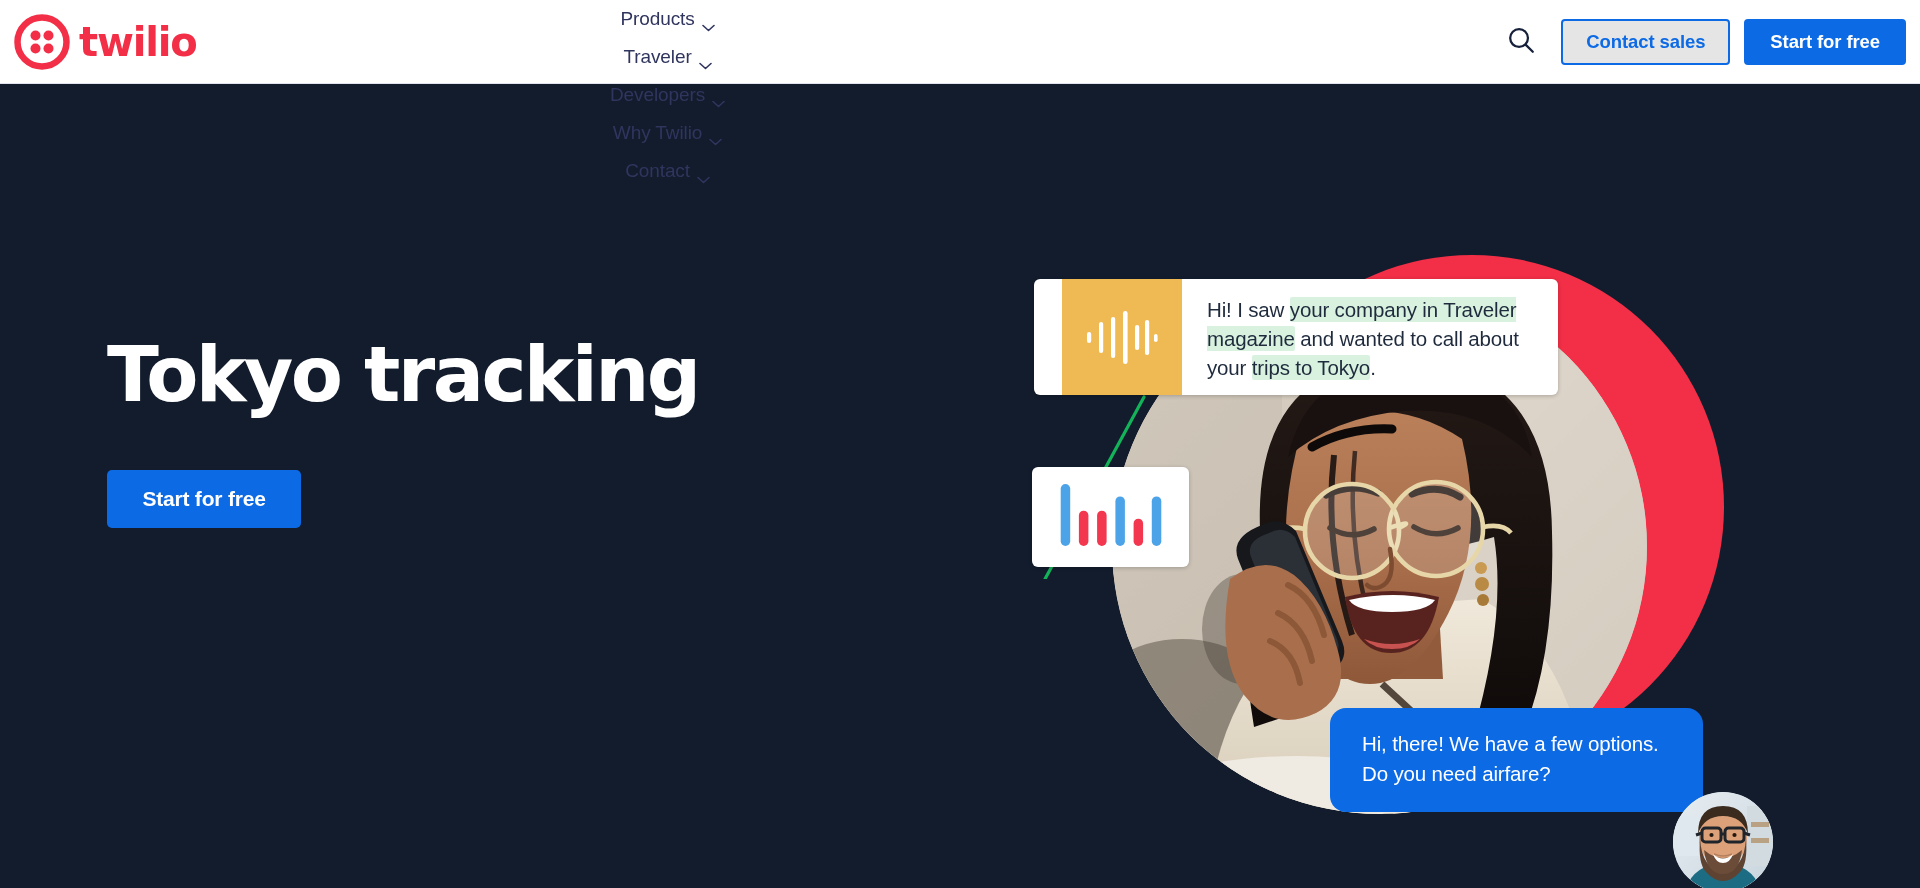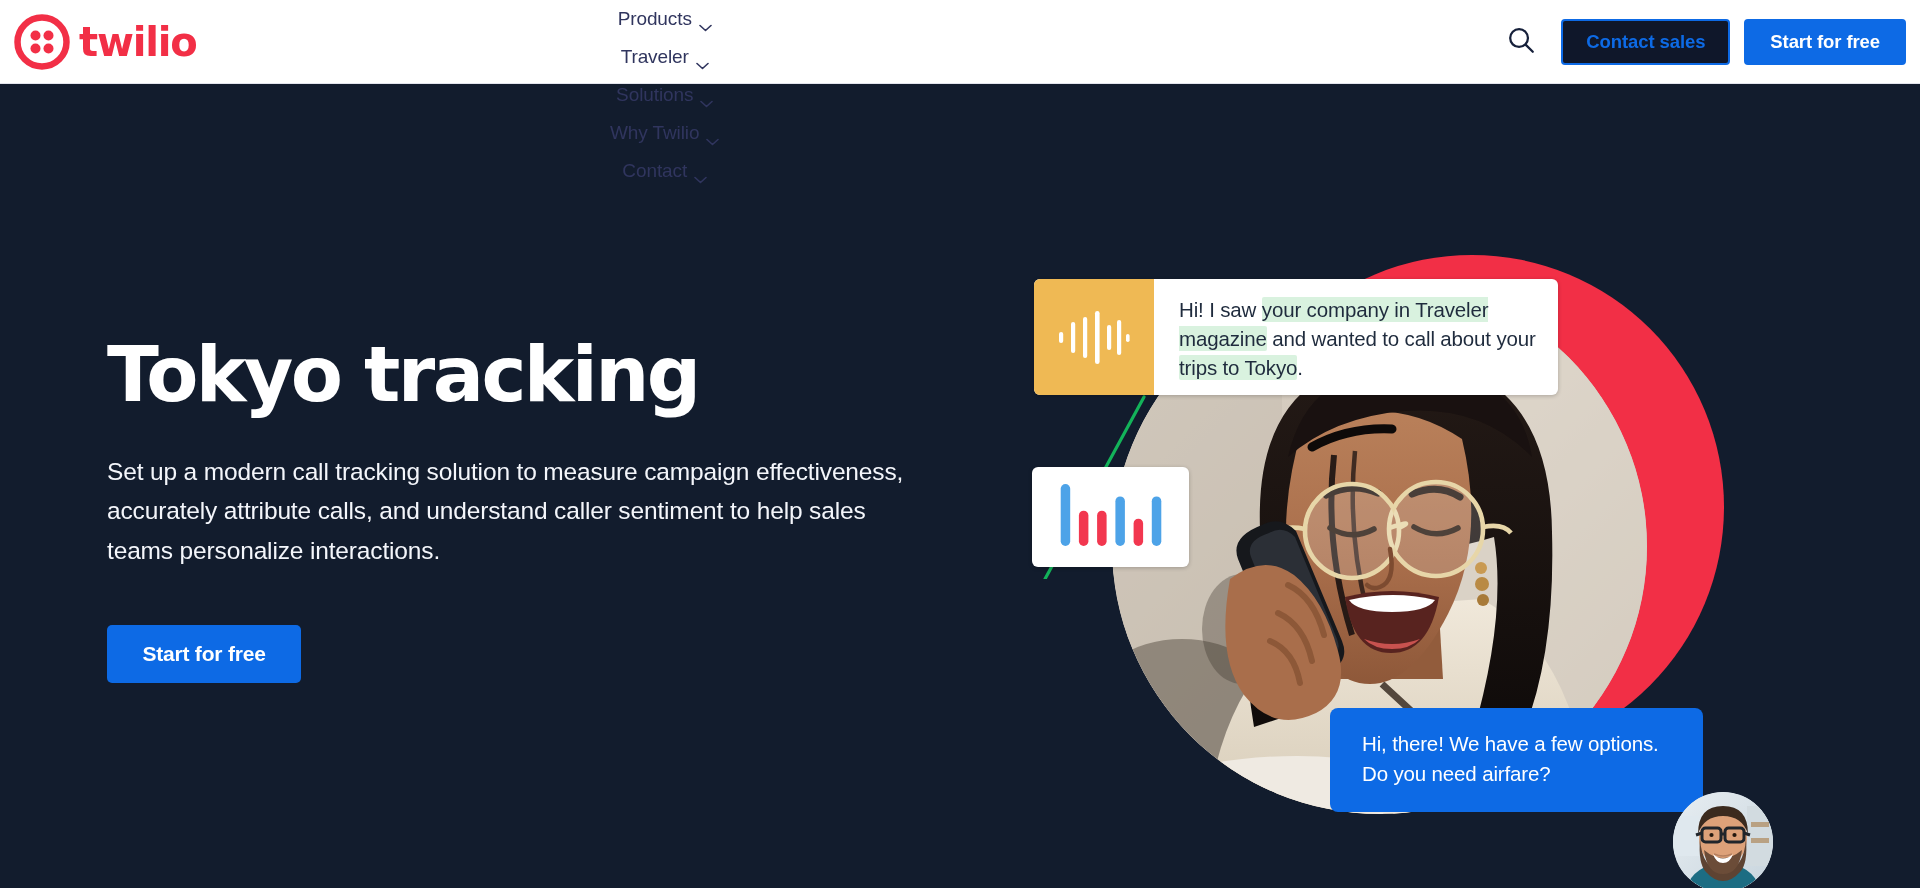--- a/index.html
+++ b/index.html
@@ -92,21 +92,21 @@
     align-items: center;
     justify-content: center;
     white-space: nowrap;
     letter-spacing: -0.1px;
   }
   .btn-outline {
     height: 46px;
     padding: 13px 23px;
     border: 2px solid #0D6AE5;
     color: #0D6AE5;
-    background: #0f172a;
+    background: #e5e5e5;
     margin-right: 14px;
   }
   .btn-solid {
     height: 46px;
     padding: 0 24px;
     background: #0D6AE5;
     color: #fff;
     border: 2px solid #0D6AE5;
   }
 
@@ -190,20 +190,21 @@
   .transcript {
     position: absolute;
     left: 1034px; top: 195px;
     width: 524px;
     height: 116px;
     background: #ffffff;
     border-radius: 6px;
     display: flex;
     overflow: hidden;
     box-shadow: 0 1px 4px rgba(0,0,0,.22);
+    padding-left: 28px;
   }
   .wave-panel {
     width: 120px;
     flex: 0 0 120px;
     background: #EFB954;
     display: flex;
     align-items: center;
     justify-content: center;
   }
   .transcript-text {
@@ -230,21 +231,21 @@
     box-shadow: 0 1px 4px rgba(0,0,0,.22);
   }
 
   
   .chat-bubble {
     position: absolute;
     left: 1330px; top: 624px;
     width: 373px;
     padding: 21px 28px 24px 32px;
     background: #0D6AE5;
-    border-radius: 8px;
+    border-radius: 16px;
     color: #ffffff;
     font-size: 20.5px;
     line-height: 1.45;
     letter-spacing: -0.15px;
   }
 
   .avatar {
     position: absolute;
     left: 1673px; top: 708px;
     width: 100px; height: 100px;
@@ -283,21 +284,21 @@
     </div>
     <div class="nav-item">
       <span>Traveler</span>
       <span class="chev">
         <svg viewBox="0 0 13 8" width="13" height="8">
             <path d="M1 1.5 L6.5 6.5 L12 1.5" fill="none" stroke="#30355E" stroke-width="1.6" stroke-linecap="round" stroke-linejoin="round"></path>
           </svg>
       </span>
     </div>
     <div class="nav-item">
-      <span>Solutions</span>
+      <span>Developers</span>
       <span class="chev">
         <svg viewBox="0 0 13 8" width="13" height="8">
             <path d="M1 1.5 L6.5 6.5 L12 1.5" fill="none" stroke="#30355E" stroke-width="1.6" stroke-linecap="round" stroke-linejoin="round"></path>
           </svg>
       </span>
     </div>
     <div class="nav-item">
       <span>Why Twilio</span>
       <span class="chev">
         <svg viewBox="0 0 13 8" width="13" height="8">
@@ -508,16 +509,15 @@
 
           <path d="M40 62 q10 9 20 0 q-3 9 -10 9 q-7 0 -10 -9z" fill="#ffffff"></path>
           <path d="M41 62 q9 4 18 0" stroke="#b57f5e" stroke-width="1.4" fill="none"></path>
         </g>
       </svg>
     </div>
   </div>
 
   <div class="hero-copy">
     <h1 class="hero-title">Tokyo tracking</h1>
-    <p class="hero-sub">Set up a modern call tracking solution to measure campaign effectiveness, accurately attribute calls, and understand caller sentiment to help sales teams personalize interactions.</p>
     <div class="hero-cta">Start for free</div>
   </div>
 </div>
 
 </body></html>

